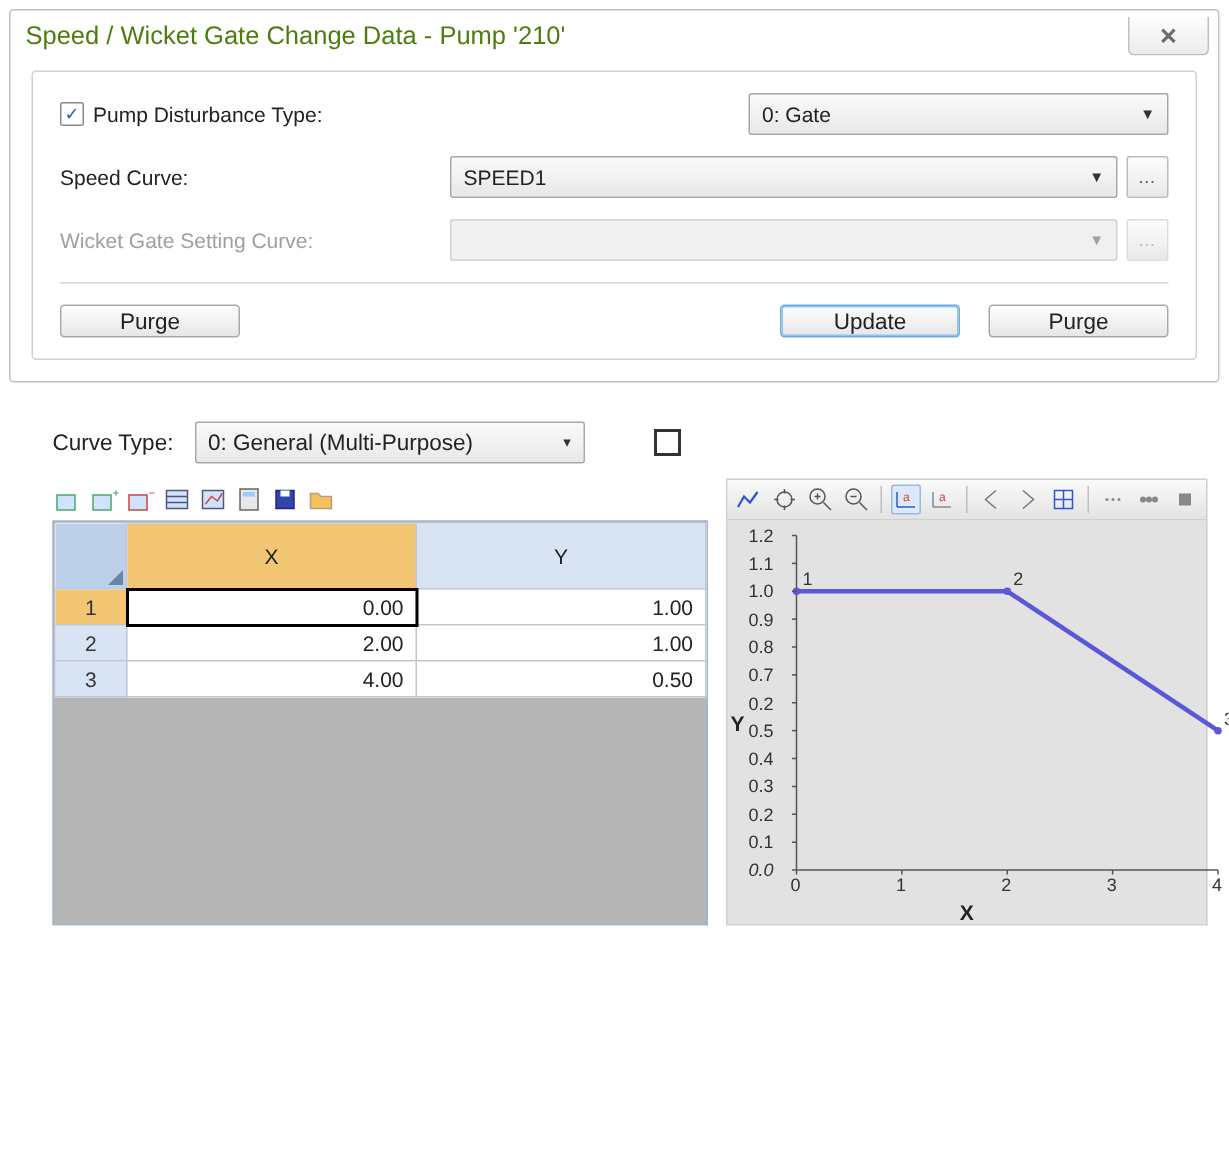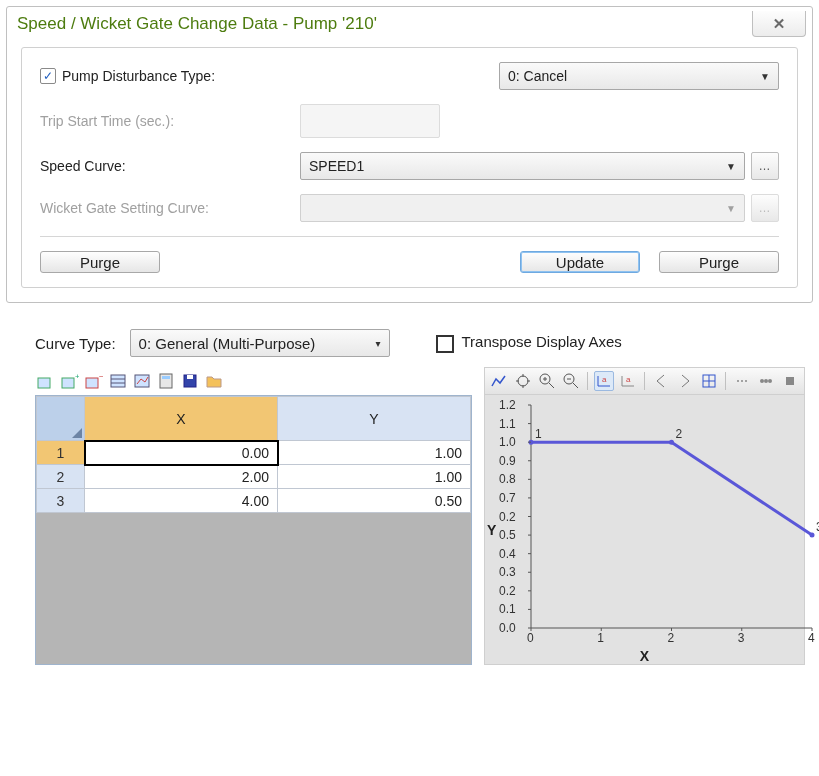--- a/index.html
+++ b/index.html
@@ -205,29 +205,25 @@
   </div>
   <div class="dialog-body">
 
     <div class="form-row">
       <div class="form-label-col">
         <span class="chk">✓</span>
         <span>Pump Disturbance Type:</span>
       </div>
       <div style="flex:1"></div>
       <div class="select" style="width:280px; flex:none">
-        <span>0: Cancel</span>
+        <span>0: Gate</span>
         <span class="arrow">▼</span>
       </div>
     </div>
 
-    <div class="form-row">
-      <div class="form-label-col disabled">Trip Start Time (sec.):</div>
-      <div class="textin disabled"></div>
-    </div>
 
     <div class="form-row">
       <div class="form-label-col">Speed Curve:</div>
       <div class="select">
         <span>SPEED1</span>
         <span class="arrow">▼</span>
       </div>
       <div class="browse">…</div>
     </div>
 
@@ -256,21 +252,20 @@
 <div class="lower">
   <div class="lower-top">
     <span>Curve Type:</span>
     <div class="select" style="width:260px; flex:none">
       <span>0: General (Multi-Purpose)</span>
       <span class="arrow">▾</span>
     </div>
     <div style="width:18px"></div>
     <label>
       <span class="checkbox"></span>
-      <span>Transpose Display Axes</span>
     </label>
   </div>
 
   <div class="lower-body">
 
     <div class="left-pane">
       <div class="tl-toolbar">
         <span class="ticon">
             <svg viewBox="0 0 18 18">
               <rect x="1" y="6" width="12" height="10" fill="#cfe3ff" stroke="#4a6"></rect>
@@ -461,21 +456,21 @@
               <line x1="-3" y1="0" x2="0" y2="0" stroke="#555"></line>
               <line x1="0" y1="223" x2="0" y2="226" stroke="#555"></line>
               <line x1="70.25" y1="223" x2="70.25" y2="226" stroke="#555"></line>
               <line x1="140.5" y1="223" x2="140.5" y2="226" stroke="#555"></line>
               <line x1="210.75" y1="223" x2="210.75" y2="226" stroke="#555"></line>
               <line x1="281" y1="223" x2="281" y2="226" stroke="#555"></line>
             </svg>
         </div>
         <div id="ytick-holder"></div>
         <div id="xtick-holder"></div>
-      <div class="tick" style="right: 293px; left: 14px; text-align: right; top: 226px;">0.0</div>
+      <div class="tick" style="right: 293px; left: 14px; text-align: right; top: 226px; font-style: italic;">0.0</div>
           <div class="tick" style="right: 293px; left: 14px; text-align: right; top: 207.417px;">0.1</div>
           <div class="tick" style="right: 293px; left: 14px; text-align: right; top: 188.833px;">0.2</div>
           <div class="tick" style="right: 293px; left: 14px; text-align: right; top: 170.25px;">0.3</div>
           <div class="tick" style="right: 293px; left: 14px; top: 151.667px;">0.4</div>
           <div class="tick" style="right: 293px; left: 14px; text-align: right; top: 133.083px;">0.5</div>
           <div class="tick" style="right: 293px; left: 14px; text-align: right; top: 114.5px;">0.2</div>
           <div class="tick" style="right: 293px; left: 14px; text-align: right; top: 95.9167px;">0.7</div>
           <div class="tick" style="right: 293px; left: 14px; text-align: right; top: 77.3333px;">0.8</div>
           <div class="tick" style="right: 293px; left: 14px; text-align: right; top: 58.75px;">0.9</div>
           <div class="tick" style="right: 293px; left: 14px; text-align: right; top: 40.1667px;">1.0</div>

